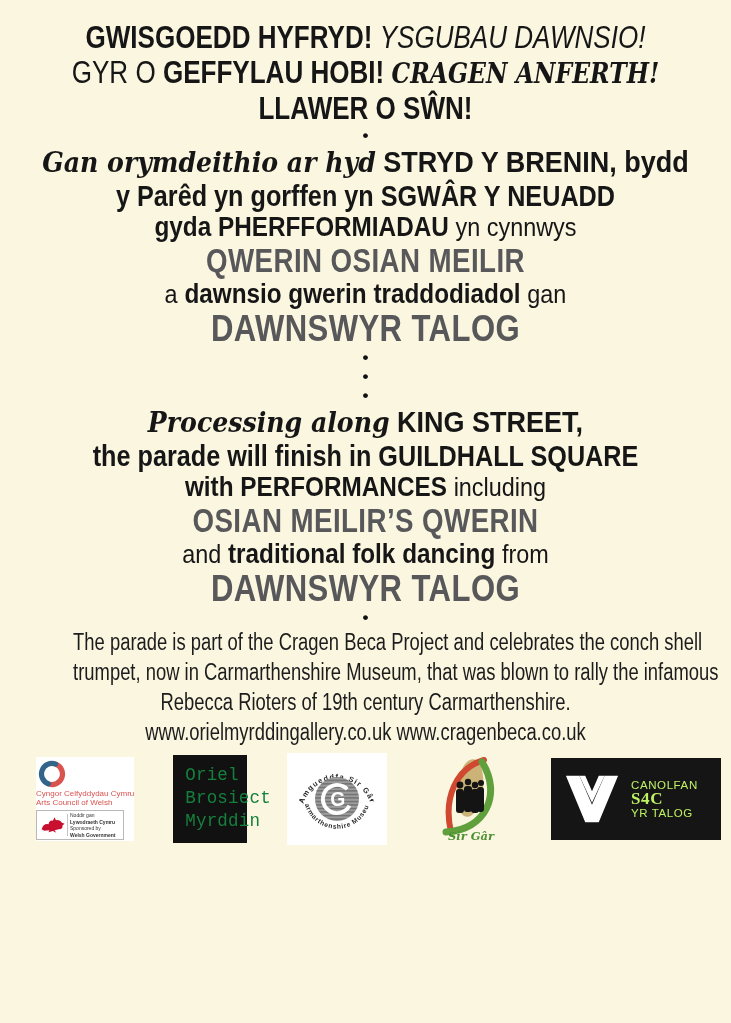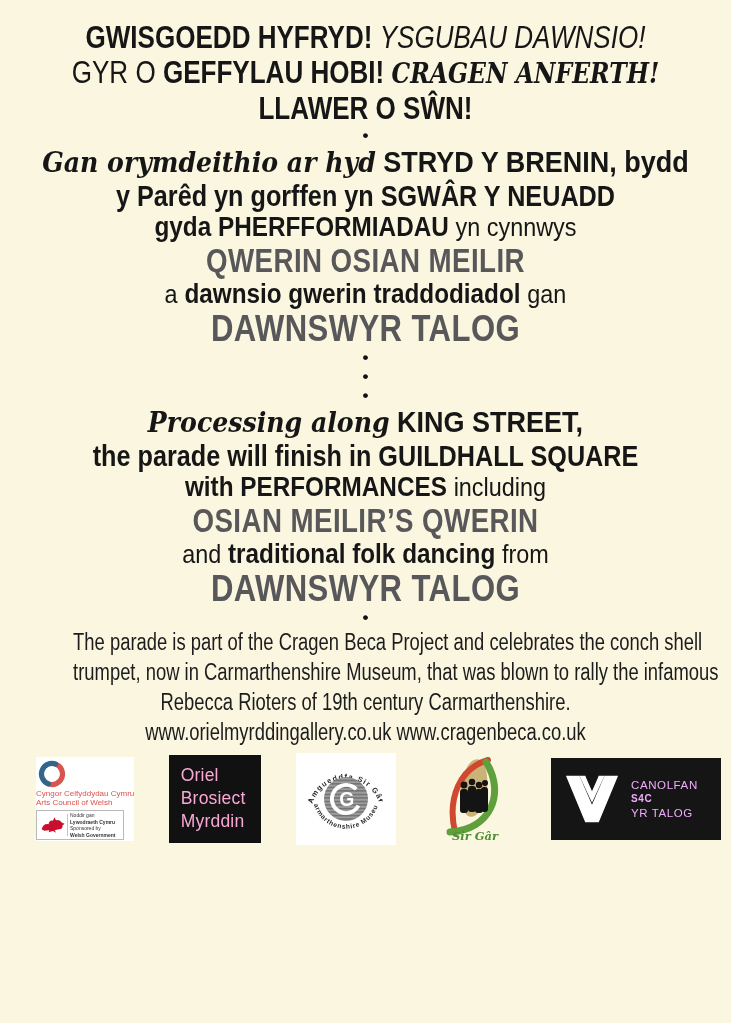--- a/index.html
+++ b/index.html
@@ -31,27 +31,27 @@
   
   .logos{height:92px;margin-top:6px;display:flex;align-items:center;justify-content:space-between;padding:0 10px 0 36px;}
   .logo-box{flex:0 0 auto;}
   .acw{width:98px;height:84px;background:#fff;display:flex;flex-direction:column;align-items:flex-start;padding-top:2px;box-sizing:border-box;}
   .acw-name{font-size:8px;line-height:9px;color:#D9534F;white-space:nowrap;}
   .acw-sponsor{margin-top:3px;border:1px solid #b9b9b9;width:88px;height:30px;display:flex;align-items:center;box-sizing:border-box;padding:1px 2px;background:#fff;}
   .acw-sep{width:1px;height:22px;background:#c4c4c4;margin:0 2px;}
   .acw-sp-text{display:flex;flex-direction:column;justify-content:center;}
   .acw-sp-line{font-size:5px;line-height:6.5px;color:#333;white-space:nowrap;}
   .acw-sp-line.b{font-weight:700;}
-  .oriel{width:92px;height:88px;background:#111;color:#f9a8d4;box-sizing:border-box;padding:9px 0 0 12px;font-size:17.5px;line-height:23px;letter-spacing:.2px;}
+  .oriel{width:74px;height:88px;background:#111;color:#15803d;box-sizing:border-box;padding:9px 0 0 12px;font-size:17.5px;line-height:23px;letter-spacing:.2px;font-family:Liberation Mono, monospace;}
   .museum{width:100px;height:92px;background:#fff;display:flex;align-items:center;justify-content:center;}
   .sirgar{width:86px;height:94px;position:relative;}
   .egin{width:170px;height:82px;background:#151515;display:flex;align-items:center;box-sizing:border-box;padding:0 8px 0 12px;gap:10px;}
-  .egin-text{color:#f0abfc;}
+  .egin-text{color:#bef264;}
   .egin-l{font-size:11.5px;line-height:14px;letter-spacing:.6px;}
-  .egin-l.b{font-weight:700;font-size:10px;}
+  .egin-l.b{font-weight:700;font-size:17px;font-family:Liberation Serif, serif;}
 </style>
 </head>
 <body>
 
 <div class="poster">
 
   <div>
     <div class="line shout cond">
       <span>GWISGOEDD HYFRYD!</span>
       <span class="seg-i">YSGUBAU DAWNSIO!</span>

